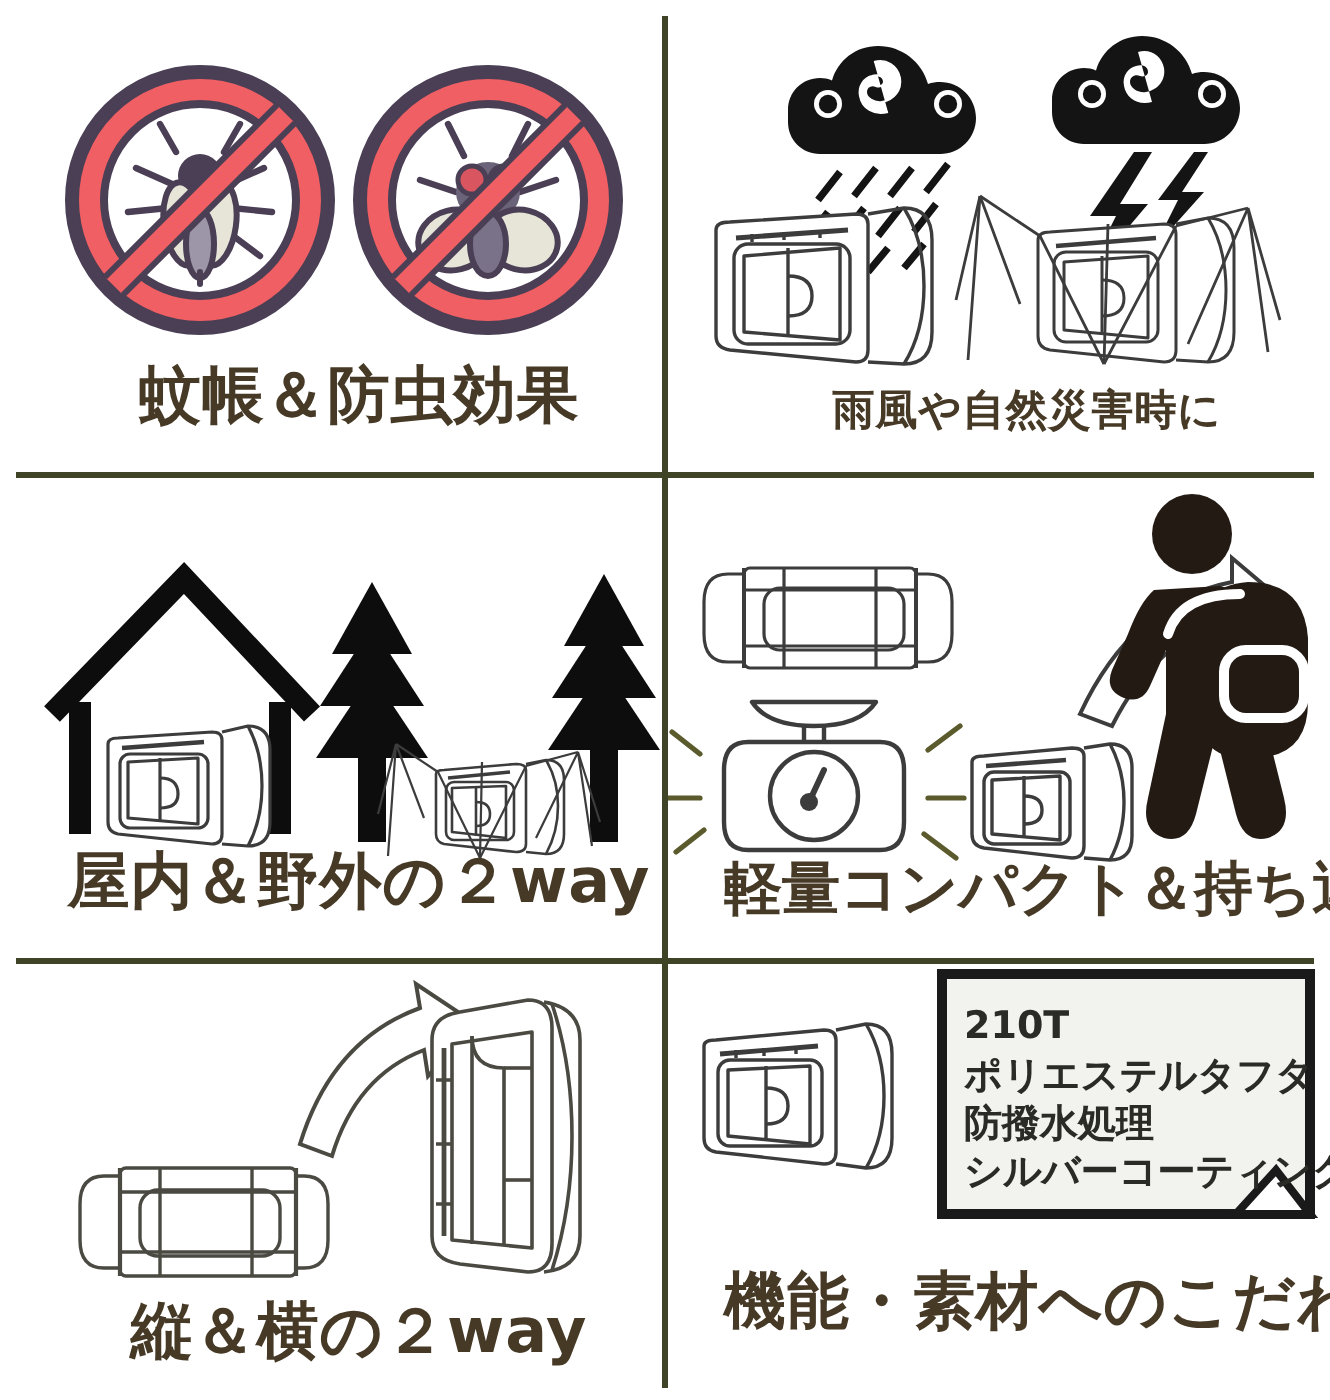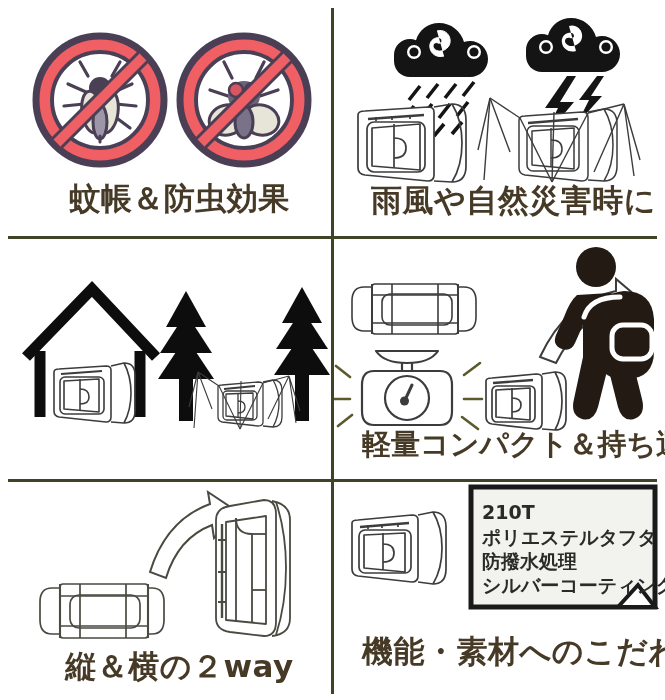--- a/index.html
+++ b/index.html
@@ -31,21 +31,21 @@
     position:absolute;left:0;right:0;
     text-align:center;
     color:#463a27;
     font-weight:700;
     letter-spacing:0.5px;
     white-space:nowrap;
     line-height:1;
     padding-left:28px;
   }
   .cap-1{bottom:22px;font-size:31px;}
-  .cap-2{bottom:20px;font-size:31px;}
+  .cap-2{bottom:20px;font-size:21px;}
   .cap-3{bottom:22px;font-size:31px;}
   .cap-4{bottom:20px;font-size:29px;letter-spacing:0px;}
   .cap-5{bottom:18px;font-size:31px;}
   .cap-6{bottom:12px;font-size:31px;}
 </style>
 </head>
 <body>
 
 <div class="sheet">
 
@@ -201,20 +201,21 @@
         <path d="M238 162 Q245 162 245 168 Q245 174 238 174"></path>
         <path d="M224 150 L255 147" stroke-width="1.8"></path>
         <g stroke-width="1.1">
           <path d="M219 147 L198 133 M198 133 L194 189 M198 133 L212 170 M198 133 L189 168"></path>
           <path d="M241 142 L240 190"></path>
           <path d="M263 144 L289 137 M289 137 L300 172 M289 137 L296 184 M289 137 L268 180"></path>
           <path d="M219 147 L240 190 M263 144 L240 190"></path>
         </g>
       </g>
     </svg>
+    <div class="caption cap-3">屋内＆野外の２way</div>
   </div>
 
   <div class="cell c4">
     <svg class="art" viewBox="0 0 331 195" width="331" height="195">
       <g fill="none" stroke="#3c3c3c" stroke-width="1.6" stroke-linejoin="round">
         <path d="M30 48 Q18 48 18 62 L18 78 Q18 92 30 92 L130 92 Q142 92 142 78 L142 62 Q142 48 130 48 Z" fill="#fff"></path>
         <rect x="38" y="45" width="86" height="50" rx="3" fill="#fff"></rect>
         <rect x="48" y="55" width="70" height="31" rx="8" fill="#fff"></rect>
         <path d="M58 45 L58 95 M104 45 L104 95"></path>
         <path d="M38 56 L124 56 M38 84 L124 84"></path>

